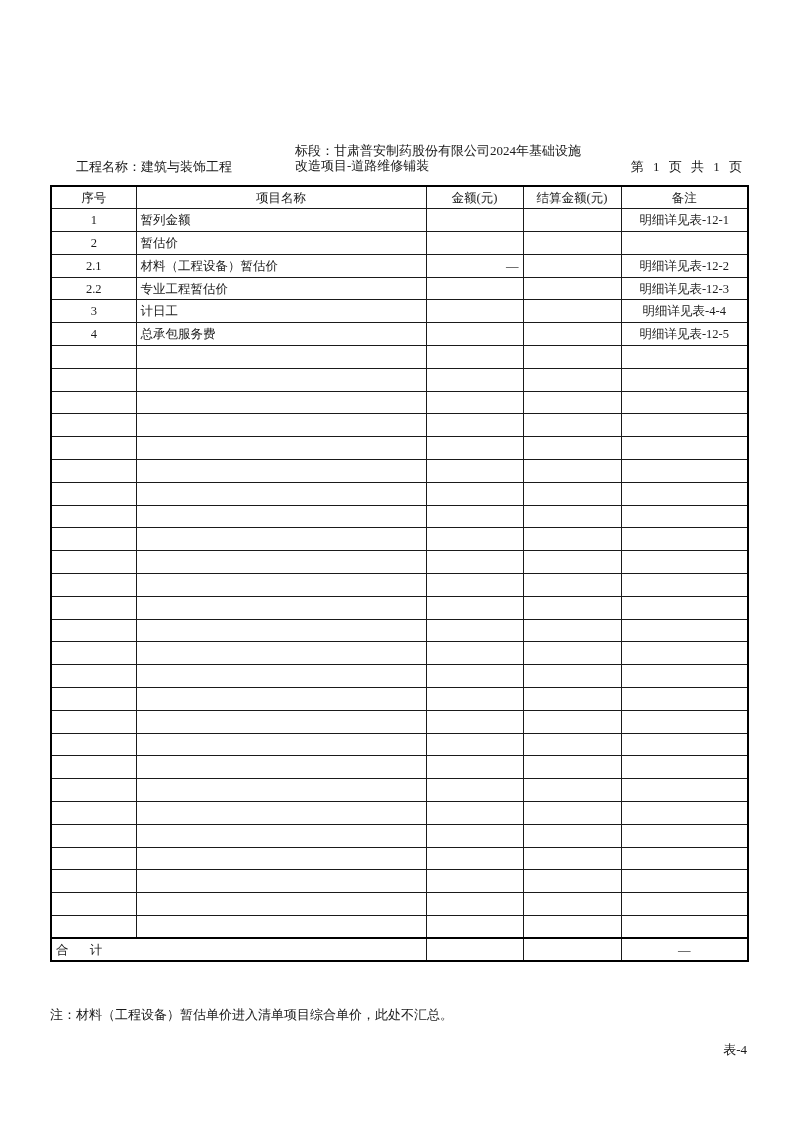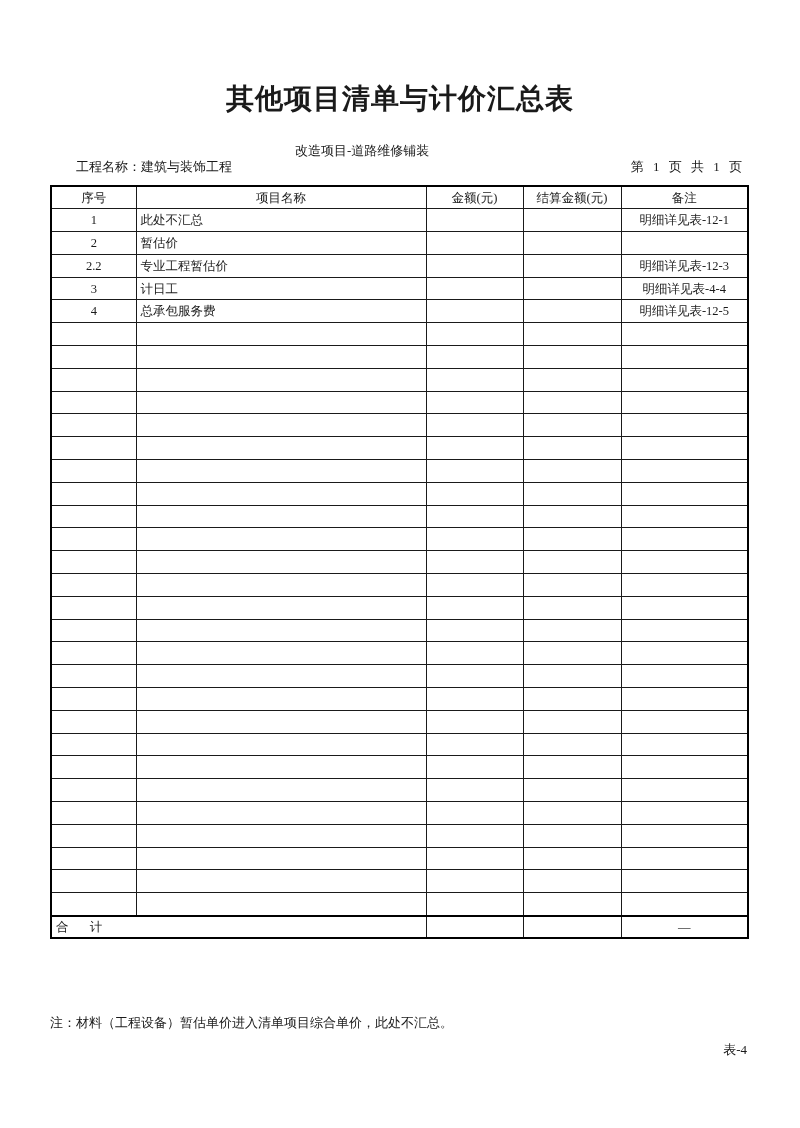--- a/index.html
+++ b/index.html
@@ -62,39 +62,38 @@
   td.c-note { text-align: center; }
   tr.total-row td { border-top: 2px solid #000; }
   td.total-label { text-align: left; word-spacing: 18px; }
 
   .footnote {
     position: absolute;
     left: 50px;
     top: 1006px;
     font-size: 13px;
     white-space: nowrap;
-    margin-top: 8px;
   }
   .sheetno {
     position: absolute;
     right: 53px;
     top: 1041px;
     font-size: 13px;
   }
 </style>
 </head>
 <body>
 
 <div class="page">
 
-  <h1 class="title">其他项目清单与计价汇总表</h1>
 
   <div class="meta">
     <div class="project">工程名称：建筑与装饰工程</div>
     <div class="section">
+      <div>标段：甘肃普安制药股份有限公司2024年基础设施</div>
       <div>改造项目-道路维修铺装</div>
     </div>
     <div class="pageinfo">第 1 页 共 1 页</div>
   </div>
 
   <table class="main-table">
     <colgroup>
       <col style="width:85px">
         <col style="width:290px">
         <col style="width:97px">
@@ -106,33 +105,40 @@
         <th>序号</th>
         <th>项目名称</th>
         <th>金额(元)</th>
         <th>结算金额(元)</th>
         <th>备注</th>
       </tr>
     </thead>
     <tbody>
         <tr>
           <td class="c-no">1</td>
-          <td class="c-name">此处不汇总</td>
+          <td class="c-name">暂列金额</td>
           <td class="c-amount"></td>
           <td class="c-settle"></td>
           <td class="c-note">明细详见表-12-1</td>
         </tr>
         <tr>
           <td class="c-no">2</td>
           <td class="c-name">暂估价</td>
           <td class="c-amount"></td>
           <td class="c-settle"></td>
           <td class="c-note"></td>
         </tr>
         <tr>
+          <td class="c-no">2.1</td>
+          <td class="c-name">材料（工程设备）暂估价</td>
+          <td class="c-amount">—</td>
+          <td class="c-settle"></td>
+          <td class="c-note">明细详见表-12-2</td>
+        </tr>
+        <tr>
           <td class="c-no">2.2</td>
           <td class="c-name">专业工程暂估价</td>
           <td class="c-amount"></td>
           <td class="c-settle"></td>
           <td class="c-note">明细详见表-12-3</td>
         </tr>
         <tr>
           <td class="c-no">3</td>
           <td class="c-name">计日工</td>
           <td class="c-amount"></td>

